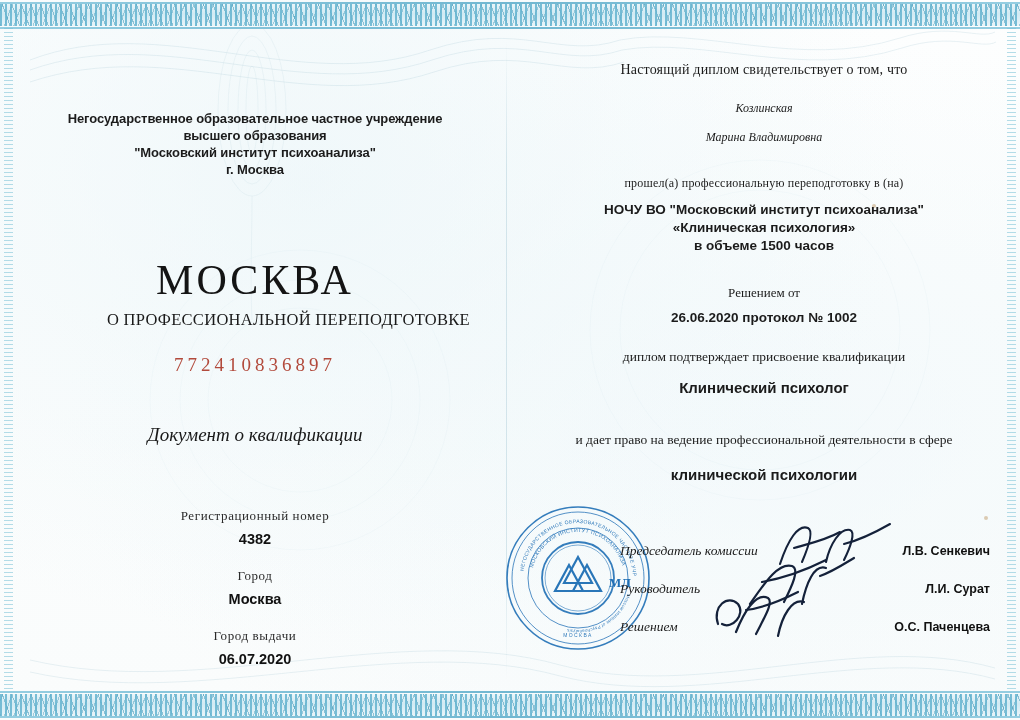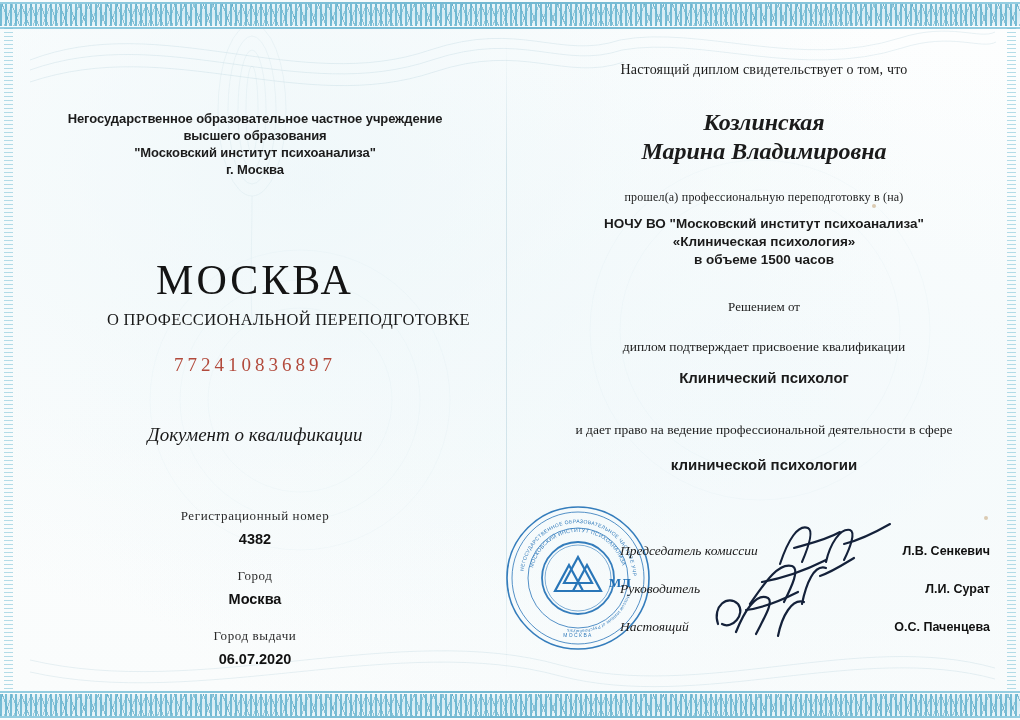--- a/index.html
+++ b/index.html
@@ -170,23 +170,23 @@
     color: #1b1b1b;
   }
   .r-intro {
     font-family: "Liberation Serif", serif;
     font-size: 14px;
     letter-spacing: 0.2px;
   }
   .holder-name {
     font-family: "Liberation Serif", serif;
     font-style: italic;
-    font-weight: bold;
-    font-size: 24px;
-    margin-top: 30px;
+    font-weight: normal;
+    font-size: 12px;
+    margin-top: 16px;
     line-height: 29px;
   }
   .r-line {
     font-family: "Liberation Serif", serif;
     font-size: 12px;
     margin-top: 24px;
     letter-spacing: 0.2px;
   }
   .r-strong-block {
     font-family: "Liberation Sans", sans-serif;
@@ -361,20 +361,21 @@
 
     <div class="r-line">прошел(а) профессиональную переподготовку в (на)</div>
 
     <div class="r-strong-block">
       <div>НОЧУ ВО "Московский институт психоанализа"</div>
       <div>«Клиническая психология»</div>
       <div>в объеме 1500 часов</div>
     </div>
 
     <div class="r-decision">Решением от</div>
+    <div class="r-decision-date">26.06.2020 протокол № 1002</div>
 
     <div class="r-confirm">диплом подтверждает присвоение квалификации</div>
     <div class="r-qualification">Клинический психолог</div>
 
     <div class="r-rights">и дает право на ведение профессиональной деятельности в сфере</div>
     <div class="r-sphere">клинической психологии</div>
   </div>
 
   <svg class="seal" viewBox="0 0 146 146">
     <defs>
@@ -432,21 +433,21 @@
         <g stroke="#14213a" fill="none" stroke-width="2.2" stroke-linecap="round">
           <path d="M10 50 C 24 30, 38 8, 52 12 C 60 15, 52 32, 44 48"></path>
           <path d="M22 28 C 44 24, 66 16, 86 6"></path>
           <path d="M62 50 C 66 30, 74 10, 86 14"></path>
           <path d="M80 22 C 92 18, 104 10, 114 4"></path>
         </g>
       </svg>
     </div>
 
     <div class="sig-row">
-      <div class="sig-role">Настоящий</div>
+      <div class="sig-role">Решением</div>
       <div class="sig-name">О.С. Паченцева</div>
       <svg class="sig-ink" style="left:86px; top:-24px;" width="120" height="58" viewBox="0 0 120 58">
         <g stroke="#14213a" fill="none" stroke-width="2.2" stroke-linecap="round">
           <path d="M12 40 C 6 22, 22 10, 32 20 C 40 30, 26 46, 16 40"></path>
           <path d="M30 48 C 38 28, 50 8, 62 14 C 68 18, 58 34, 50 50"></path>
           <path d="M40 26 C 58 24, 76 16, 92 8"></path>
           <path d="M72 52 C 76 32, 86 14, 98 18"></path>
         </g>
       </svg>
     </div>

